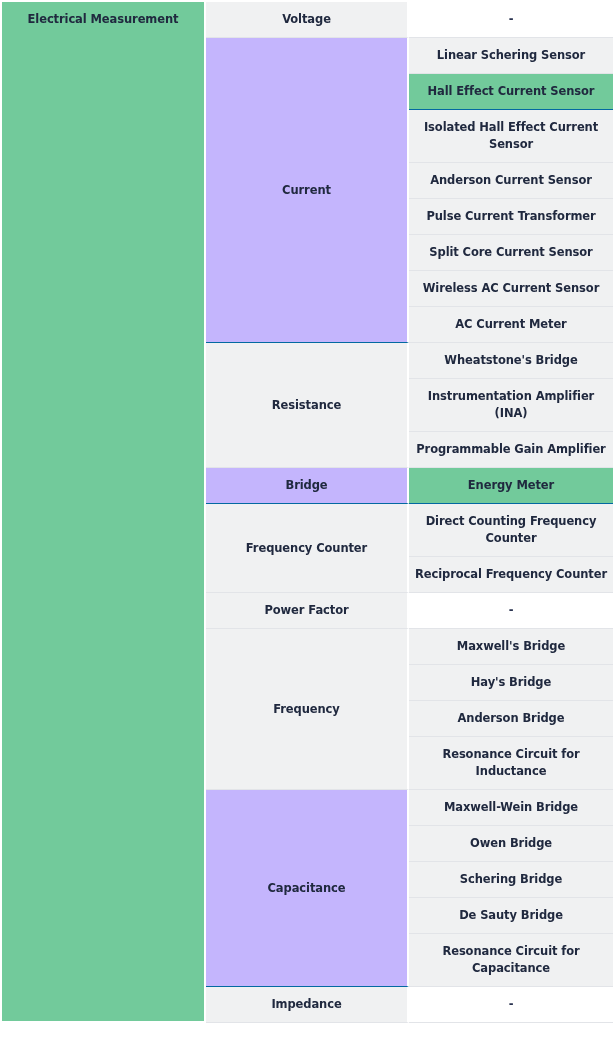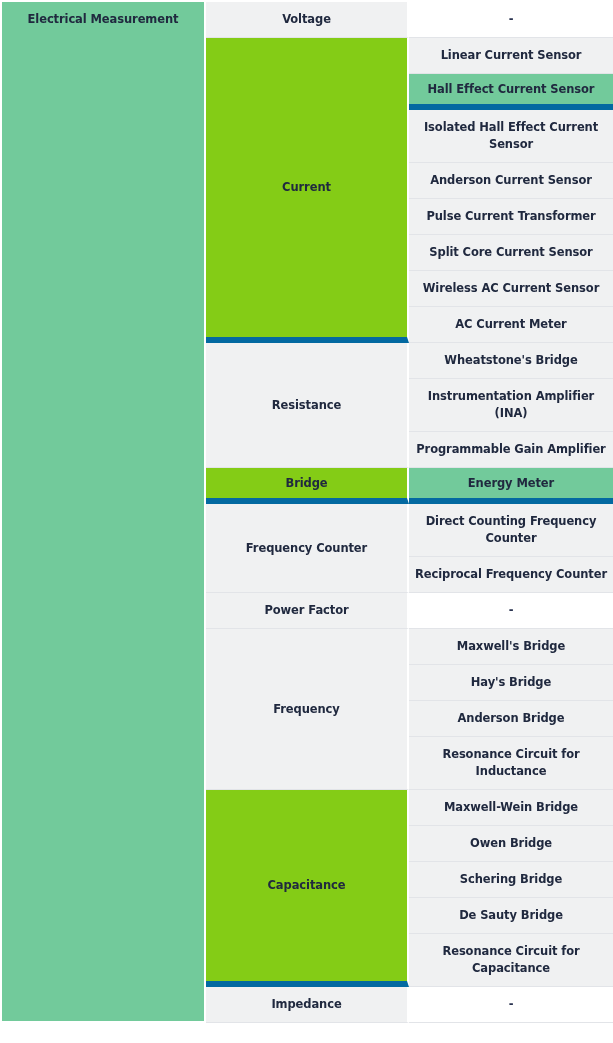--- a/index.html
+++ b/index.html
@@ -47,42 +47,42 @@
     border-right: 2px solid #ffffff;
     border-bottom: 1px solid #e2e4e8;
     background: #f0f1f2;
     letter-spacing: -0.1px;
   }
 
   td.cell.last-col { border-right: none; }
 
   td.cell.hl {
     background: #72ca9b;
-    border-bottom: 6px solid #0369a1;
+    border-bottom: 1px solid #0369a1;
   }
 
   td.cell.blank {
     background: #ffffff;
     color: #2a3350;
   }
 
   td.cell.domain-cell {
     background: #72ca9b;
     vertical-align: top;
     padding-top: 9px;
     border-bottom: 2px solid #ffffff;
     border-right: 2px solid #ffffff;
   }
 
   td.cell.group-cell {
     border-right: 2px solid #ffffff;
   }
 
   td.cell.group-cell.hl {
-    background: #84cc16;
+    background: #c4b5fd;
   }
 
   td.r1 { height: 36px; }
   td.r2 { height: 36px; }
 </style>
 </head>
 <body>
 
 <div class="matrix-wrap">
   <table class="taxonomy-table">
@@ -92,21 +92,21 @@
       <col class="col-method">
     </colgroup>
     <tbody id="table-body">
         <tr>
           <td class="cell domain-cell" rowspan="26"><span>Electrical Measurement</span></td>
           <td class="cell group-cell r1" rowspan="1"><span>Voltage</span></td>
           <td class="cell last-col r1 blank" style="height: 36px;"><span>-</span></td>
         </tr>
         <tr>
           <td class="cell group-cell r1 hl" rowspan="8"><span>Current</span></td>
-          <td class="cell last-col r1" style="height: 36px;"><span>Linear Current Sensor</span></td>
+          <td class="cell last-col r1" style="height: 36px;"><span>Linear Schering Sensor</span></td>
         </tr>
         <tr>
           <td class="cell last-col r1 hl" style="height: 36px;"><span>Hall Effect Current Sensor</span></td>
         </tr>
         <tr>
           <td class="cell last-col r2" style="height: 53px;"><span>Isolated Hall Effect Current Sensor</span></td>
         </tr>
         <tr>
           <td class="cell last-col r1" style="height: 36px;"><span>Anderson Current Sensor</span></td>
         </tr>

